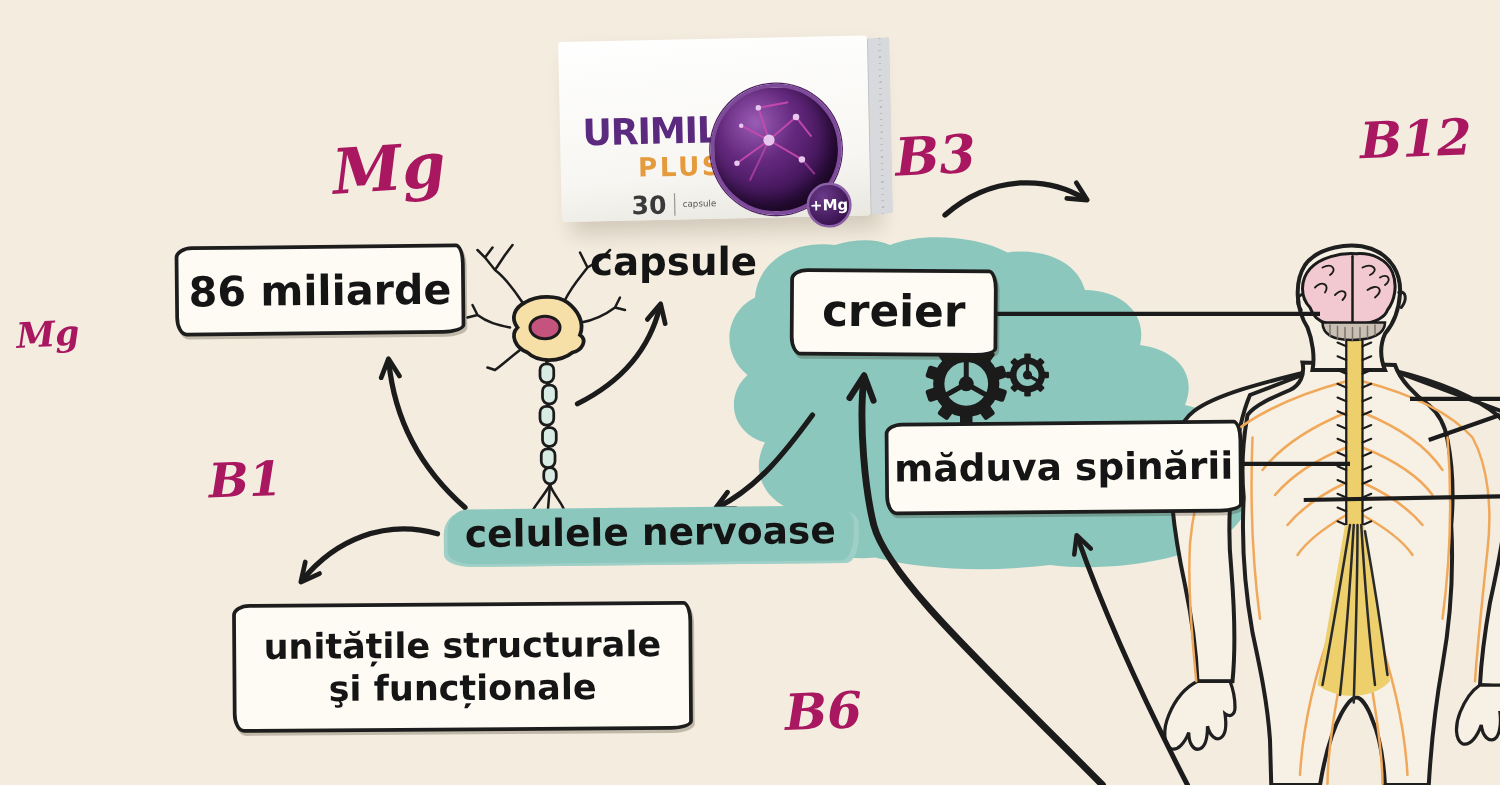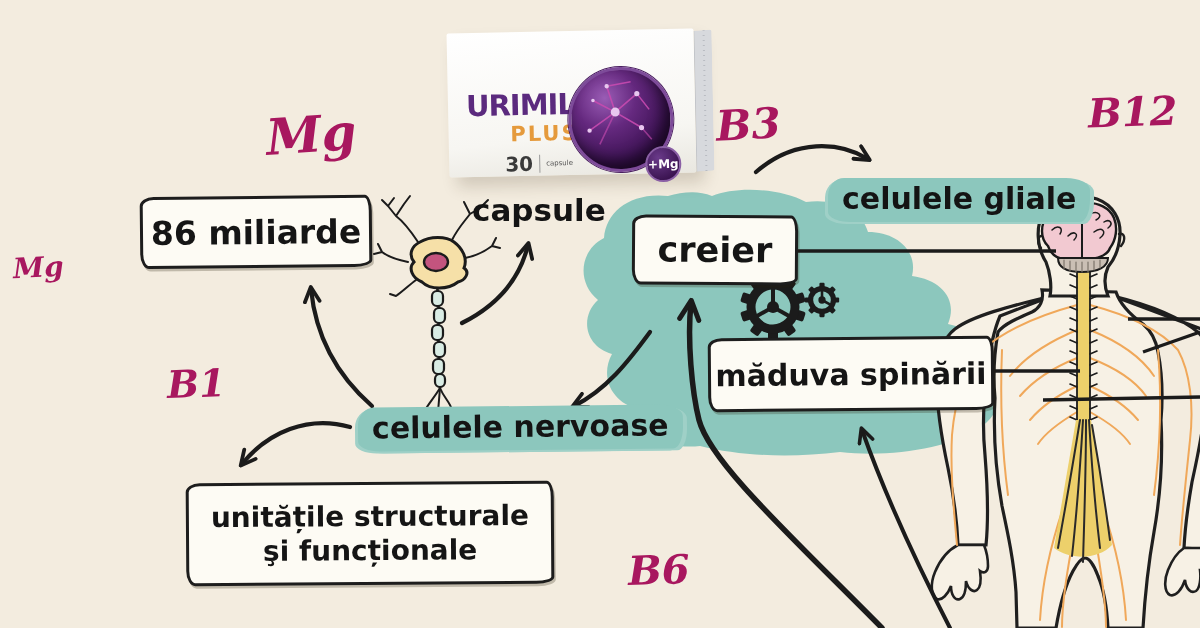--- a/index.html
+++ b/index.html
@@ -272,21 +272,20 @@
 
   <div class="vita vita-mg-top">Mg</div>
   <div class="vita vita-mg-left">Mg</div>
   <div class="vita vita-b1">B1</div>
   <div class="vita vita-b3">B3</div>
   <div class="vita vita-b6">B6</div>
   <div class="vita vita-b12">B12</div>
 
   <div class="hand-box box-86">86 miliarde</div>
   <div class="plain-label label-neuron">capsule</div>
-  <div class="daub daub-gliale">celulele gliale</div>
   <div class="hand-box box-creier">creier</div>
   <div class="hand-box box-maduva">măduva spinării</div>
   <div class="daub daub-nervoase">celulele nervoase</div>
   <div class="hand-box box-units">
     <span>unitățile structurale</span>
     <span>şi funcționale</span>
   </div>
 
 </div>
 

